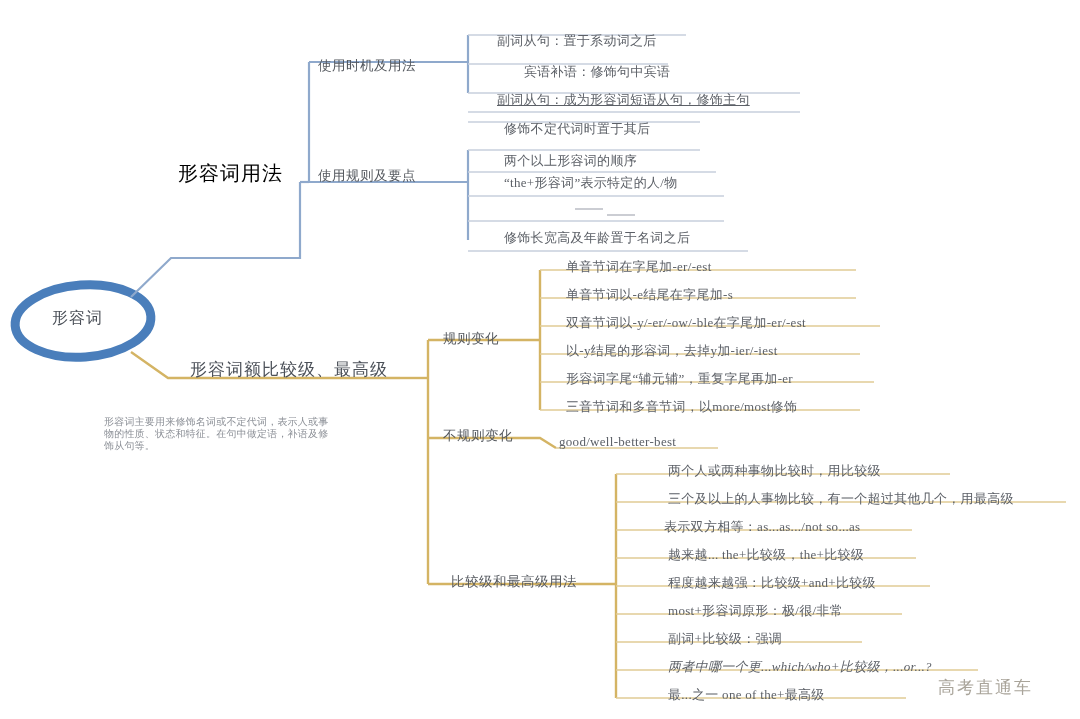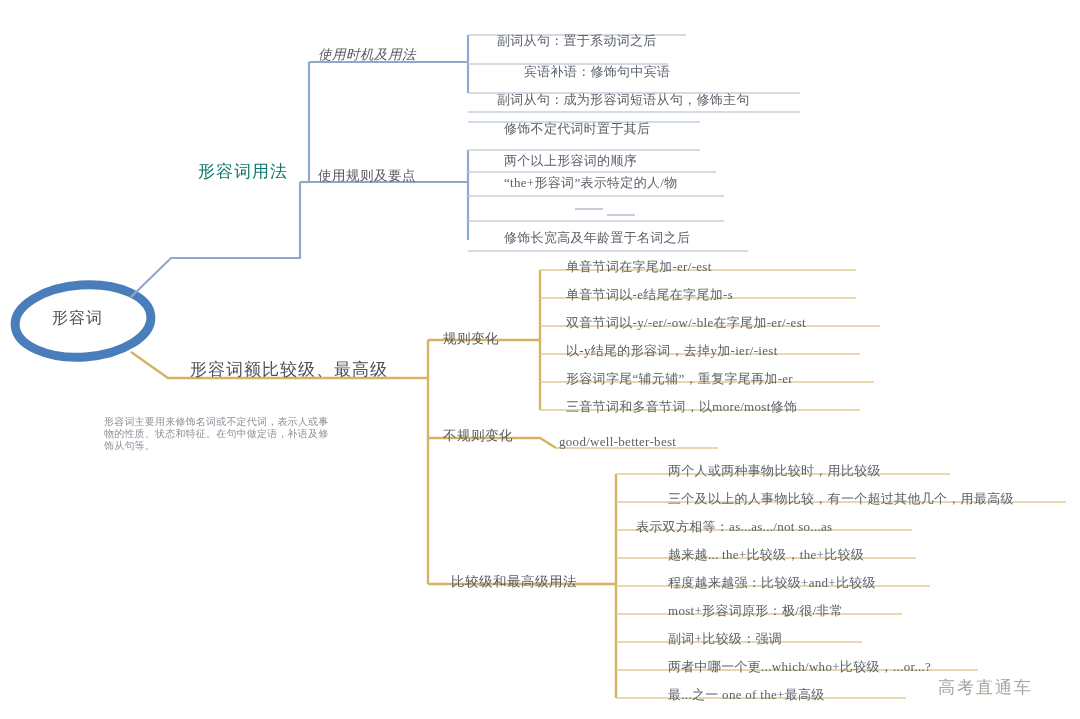--- a/index.html
+++ b/index.html
@@ -19,23 +19,22 @@
   
   .root-label{
     left:52px;top:308px;
     font-size:16px;color:#4a4f57;
     letter-spacing:1px;
   }
 
   
   .b1-label{
     left:178px;top:160px;
-    font-size:17px;color:#0f766e;
+    font-size:20px;color:#000000;
     letter-spacing:1px;
-    margin-left:20px;
   }
   
   .b2-label{
     left:190px;top:358px;
     font-size:17px;color:#4b5058;
     letter-spacing:1px;
   }
 
   
   .sub-label{
@@ -146,27 +145,27 @@
     <path d="M616 670 L978 670" fill="none" stroke="#e0cb95" stroke-width="1.6"></path>
     <path d="M616 698 L906 698" fill="none" stroke="#e0cb95" stroke-width="1.6"></path>
   </svg>
 
   <div class="node root-label">形容词</div>
 
   <div class="node desc">形容词主要用来修饰名词或不定代词，表示人或事物的性质、状态和特征。在句中做定语，补语及修饰从句等。</div>
 
   <div class="node b1-label">形容词用法</div>
 
-  <div class="node sub-label" style="left:318px;top:46px;font-style:italic;">使用时机及用法</div>
+  <div class="node sub-label" style="left:318px;top:57px;">使用时机及用法</div>
 
   <div class="node sub-label" style="left:318px;top:167px;">使用规则及要点</div>
 
   <div class="node leaf" style="left:497px;top:32px;">副词从句：置于系动词之后</div>
   <div class="node leaf" style="left:497px;top:63px;margin-left:27px;">宾语补语：修饰句中宾语</div>
-  <div class="node leaf" style="left:497px;top:91px;">副词从句：成为形容词短语从句，修饰主句</div>
+  <div class="node leaf" style="left:497px;top:91px;text-decoration:underline;">副词从句：成为形容词短语从句，修饰主句</div>
 
   <div class="node leaf" style="left:504px;top:120px;">修饰不定代词时置于其后</div>
   <div class="node leaf" style="left:504px;top:152px;">两个以上形容词的顺序</div>
   <div class="node leaf" style="left:504px;top:174px;">“the+形容词”表示特定的人/物</div>
 
   <div class="redacted">
     <i></i>
       <i></i>
   </div>
 
@@ -184,23 +183,23 @@
   <div class="node leaf" style="left:566px;top:286px;">单音节词以-e结尾在字尾加-s</div>
   <div class="node leaf" style="left:566px;top:314px;">双音节词以-y/-er/-ow/-ble在字尾加-er/-est</div>
   <div class="node leaf" style="left:566px;top:342px;">以-y结尾的形容词，去掉y加-ier/-iest</div>
   <div class="node leaf" style="left:566px;top:370px;">形容词字尾“辅元辅”，重复字尾再加-er</div>
   <div class="node leaf" style="left:566px;top:398px;">三音节词和多音节词，以more/most修饰</div>
 
   <div class="node leaf" style="left:559px;top:434px;">good/well-better-best</div>
 
   <div class="node leaf" style="left:668px;top:462px;">两个人或两种事物比较时，用比较级</div>
   <div class="node leaf" style="left:668px;top:490px;">三个及以上的人事物比较，有一个超过其他几个，用最高级</div>
-  <div class="node leaf" style="left:636px;top:518px;">表示双方相等：as...as.../not so...as</div>
+  <div class="node leaf" style="left:664px;top:518px;">表示双方相等：as...as.../not so...as</div>
   <div class="node leaf" style="left:668px;top:546px;">越来越... the+比较级，the+比较级</div>
   <div class="node leaf" style="left:668px;top:574px;">程度越来越强：比较级+and+比较级</div>
   <div class="node leaf" style="left:668px;top:602px;">most+形容词原形：极/很/非常</div>
   <div class="node leaf" style="left:668px;top:630px;">副词+比较级：强调</div>
-  <div class="node leaf" style="left:668px;top:658px;">两者中哪一个更...which/who+比较级，...or...?</div>
+  <div class="node leaf" style="left:668px;top:658px;font-style:italic;">两者中哪一个更...which/who+比较级，...or...?</div>
   <div class="node leaf" style="left:668px;top:686px;">最...之一 one of the+最高级</div>
 
   <div class="node watermark">高考直通车</div>
 
 </div>
 
 </body></html>

